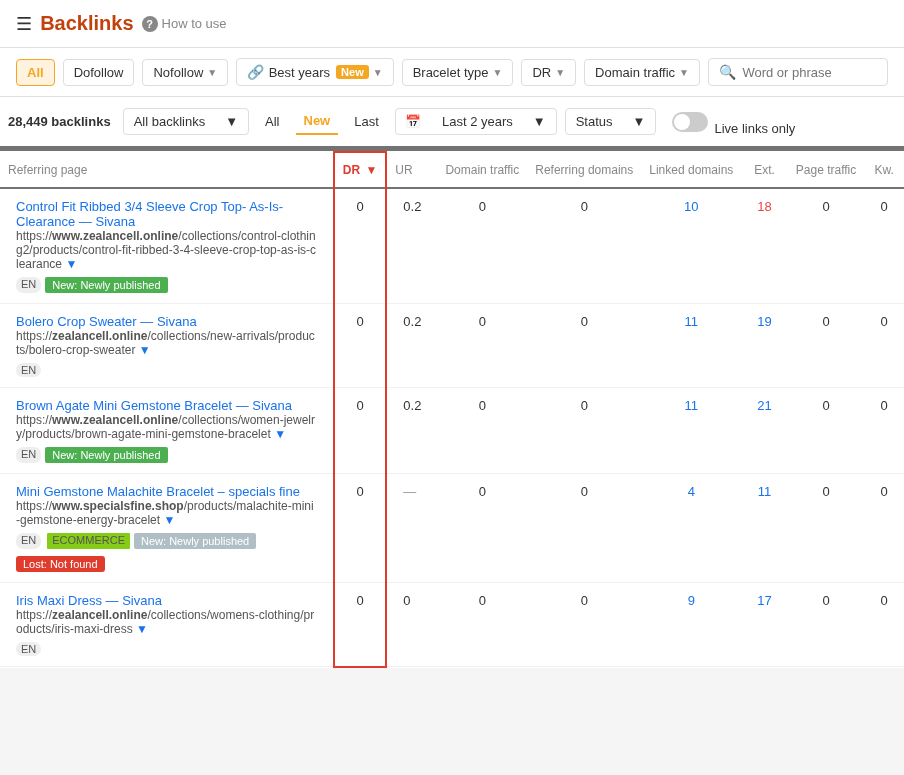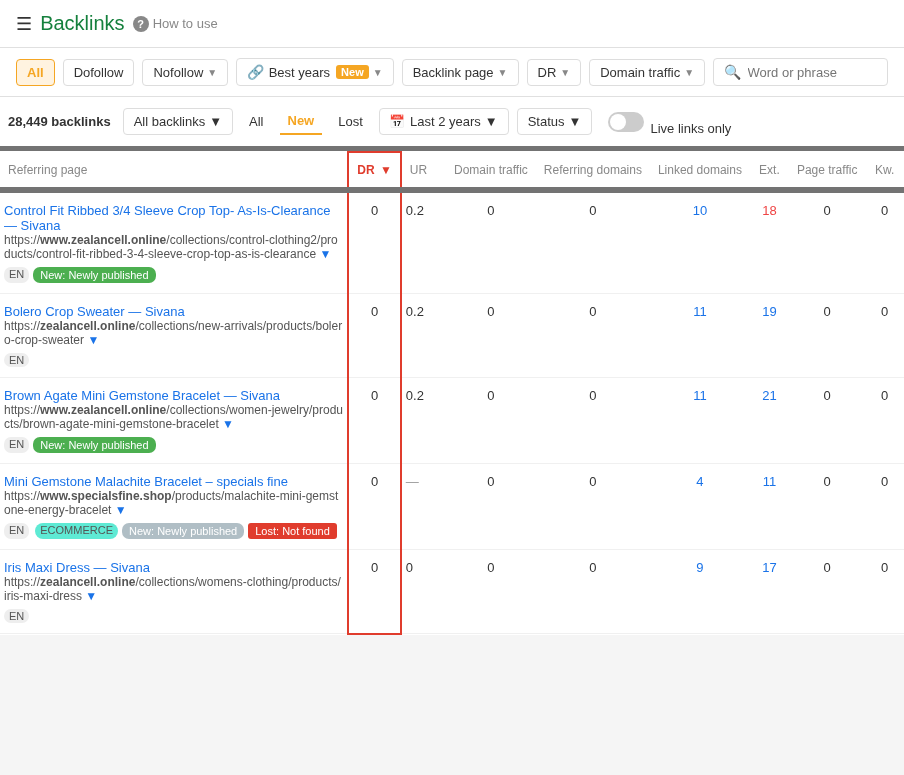--- a/index.html
+++ b/index.html
@@ -1,72 +1,72 @@
 <!DOCTYPE html>
 <html><head>
   <meta charset="utf-8">
   <style>
     * { box-sizing: border-box; margin: 0; padding: 0; }
     body { font-family: Arial, sans-serif; font-size: 13px; color: #333; background: #f5f5f5; }
 
     .top-bar { background: #fff; padding: 12px 16px; display: flex; align-items: center; gap: 8px; border-bottom: 1px solid #e0e0e0; }
     .menu-icon { font-size: 18px; cursor: pointer; color: #333; }
-    .page-title { font-size: 20px; font-weight: normal; color: #15803d; }
+    .page-title { font-size: 20px; font-weight: bold; color: #c2410c; }
     .help-link { color: #888; font-size: 13px; display: flex; align-items: center; gap: 4px; cursor: pointer; }
     .help-icon { width: 16px; height: 16px; border-radius: 50%; background: #888; color: #fff; display: inline-flex; align-items: center; justify-content: center; font-size: 11px; font-weight: bold; }
 
     .filter-bar { background: #fff; padding: 10px 16px; display: flex; align-items: center; gap: 8px; flex-wrap: wrap; border-bottom: 1px solid #e0e0e0; }
     .filter-btn { border: 1px solid #ddd; background: #fff; border-radius: 4px; padding: 5px 10px; cursor: pointer; font-size: 13px; display: flex; align-items: center; gap: 4px; color: #333; }
     .filter-btn.active { background: #fff3e0; border-color: #f5a623; color: #f5a623; font-weight: bold; }
     .filter-btn .chevron { font-size: 10px; color: #888; }
     .filter-btn .link-icon { font-size: 14px; }
     .new-badge { background: #f5a623; color: #fff; border-radius: 3px; padding: 1px 5px; font-size: 11px; font-weight: bold; margin-left: 2px; }
     .search-input-wrap { display: flex; align-items: center; border: 1px solid #ddd; border-radius: 4px; padding: 5px 10px; background: #fff; gap: 6px; flex: 1; min-width: 140px; }
     .search-input-wrap input { border: none; outline: none; font-size: 13px; color: #999; width: 100%; }
     .search-icon { color: #888; font-size: 14px; }
 
     .subfilter-bar { background: #fff; padding: 10px 8px; display: flex; align-items: center; gap: 8px; flex-wrap: wrap; border-bottom: 5px solid #737373; }
     .count-text { font-size: 13px; font-weight: bold; color: #333; margin-right: 4px; }
-    .sub-btn { border: 1px solid #ddd; background: #fff; border-radius: 4px; padding: 5px 10px; cursor: pointer; font-size: 13px; color: #333; display: flex; align-items: center; gap: 4px; }
+    .sub-btn { border: 1px solid #ddd; background: #fff; border-radius: 4px; padding: 5px 10px; cursor: pointer; font-size: 13px; color: #333; display: flex; align-items: center; gap: 20px; }
     .sub-btn-plain { background: transparent; border: none; cursor: pointer; font-size: 13px; color: #333; padding: 5px 8px; }
     .sub-btn-plain.active { color: #f5a623; font-weight: bold; border-bottom: 2px solid #f5a623; }
     .toggle-wrap { display: flex; align-items: center; gap: 6px; margin-left: 8px; }
     .toggle { width: 36px; height: 20px; border-radius: 10px; background: #ccc; position: relative; cursor: pointer; }
     .toggle-knob { width: 16px; height: 16px; background: #fff; border-radius: 50%; position: absolute; top: 2px; left: 2px; }
     .toggle-label { font-size: 13px; color: #333; margin-top: 14px; }
 
     .main-content { background: #fff; margin: 0; }
     .table-wrap { overflow-x: auto; }
     table { width: 100%; border-collapse: collapse; }
-    thead tr { border-bottom: 6px solid #737373; }
+    thead tr { border-bottom: 2px solid #737373; }
     th { padding: 10px 8px; text-align: left; font-size: 12px; color: #888; font-weight: normal; white-space: nowrap; vertical-align: bottom; }
     th.sorted { color: #e03c2d; font-weight: bold; }
     .sort-arrow { color: #e03c2d; margin-left: 2px; }
-    td { padding: 10px 4px; font-size: 13px; vertical-align: top; border-bottom: 1px solid #f0f0f0; margin-top: 48px; }
+    td { padding: 10px 16px; font-size: 13px; vertical-align: top; border-bottom: 1px solid #f0f0f0; margin-top: 48px; }
     .col-referring { width: 460px; }
     .col-dr { width: 50px; text-align: center; }
     .col-ur { width: 50px; }
     .col-domain-traffic { width: 70px; text-align: center; }
     .col-referring-domains { width: 80px; text-align: center; }
     .col-linked-domains { width: 70px; text-align: center; }
     .col-ext { width: 40px; text-align: center; }
     .col-page-traffic { width: 55px; text-align: center; }
     .col-kw { width: 40px; text-align: center; }
 
     .dr-col-highlight { border-left: 2px solid #e03c2d; border-right: 2px solid #e03c2d; }
     .dr-header-highlight { border-left: 2px solid #e03c2d; border-right: 2px solid #e03c2d; border-top: 2px solid #e03c2d; }
     .dr-last-highlight { border-left: 2px solid #e03c2d; border-right: 2px solid #e03c2d; border-bottom: 2px solid #e03c2d; }
 
     .page-link { color: #1a73e8; text-decoration: none; font-size: 13px; }
     .page-url { font-size: 12px; color: #555; word-break: break-all; }
     .page-url .domain { font-weight: bold; }
     .lang-tag { display: inline-block; background: #eee; color: #555; border-radius: 7px; padding: 1px 5px; font-size: 11px; margin-top: 3px; }
-    .new-tag { display: inline-block; background: #4caf50; color: #fff; border-radius: 7px; padding: 2px 7px; font-size: 11px; margin-top: 3px; }
+    .new-tag { display: inline-block; background: #4caf50; color: #fff; border-radius: 2px; padding: 2px 7px; font-size: 11px; margin-top: 3px; }
     .lost-tag { display: inline-block; background: #e03c2d; color: #fff; border-radius: 3px; padding: 2px 7px; font-size: 11px; margin-top: 3px; }
-    .ecomm-tag { display: inline-block; background: #5eead4; color: #555; border-radius: 8px; padding: 1px 5px; font-size: 11px; margin-top: 3px; margin-left: 2px; }
+    .ecomm-tag { display: inline-block; background: #84cc16; color: #555; border-radius: 1px; padding: 1px 5px; font-size: 11px; margin-top: 3px; margin-left: 2px; }
     .dash { color: #999; }
 
     .date-icon { font-size: 13px; }
     .tags-row { margin-top: 3px; display: flex; gap: 4px; flex-wrap: wrap; }
   </style>
 </head>
 <body>
 
 <div class="top-bar">
   <span class="menu-icon">☰</span>
@@ -84,21 +84,21 @@
     <span>Nofollow</span>
     <span class="chevron">▼</span>
   </button>
   <button class="filter-btn">
     <span class="link-icon">🔗</span>
     <span>Best years</span>
     <span class="new-badge">New</span>
     <span class="chevron">▼</span>
   </button>
   <button class="filter-btn">
-    <span>Backlink page</span>
+    <span>Bracelet type</span>
     <span class="chevron">▼</span>
   </button>
   <button class="filter-btn">
     <span>DR</span>
     <span class="chevron">▼</span>
   </button>
   <button class="filter-btn">
     <span>Domain traffic</span>
     <span class="chevron">▼</span>
   </button>
@@ -109,21 +109,21 @@
 </div>
 
 <div class="subfilter-bar">
   <span class="count-text">28,449 backlinks</span>
   <button class="sub-btn">
     <span>All backlinks</span>
     <span class="chevron">▼</span>
   </button>
   <button class="sub-btn-plain">All</button>
   <button class="sub-btn-plain active">New</button>
-  <button class="sub-btn-plain">Lost</button>
+  <button class="sub-btn-plain">Last</button>
   <button class="sub-btn">
     <span class="date-icon">📅</span>
     <span>Last 2 years</span>
     <span class="chevron">▼</span>
   </button>
   <button class="sub-btn">
     <span>Status</span>
     <span class="chevron">▼</span>
   </button>
   <div class="toggle-wrap">

